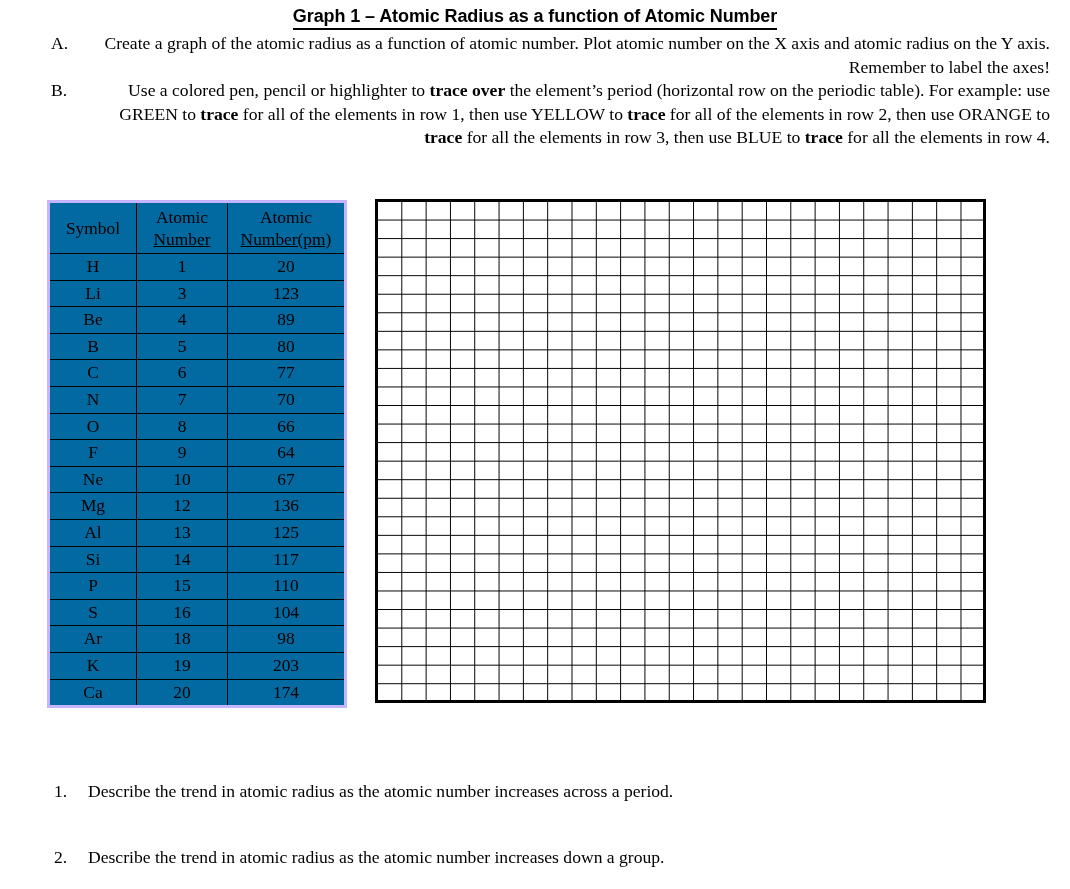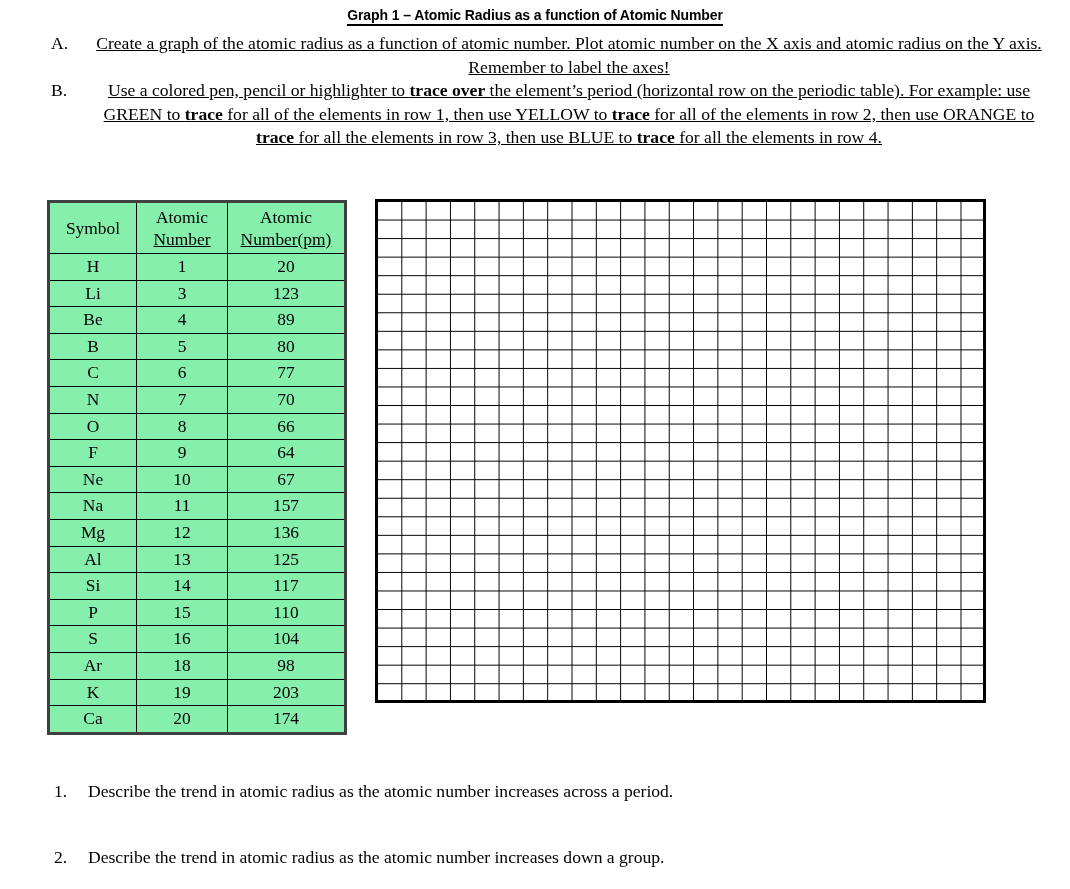--- a/index.html
+++ b/index.html
@@ -21,21 +21,21 @@
     position: absolute;
     left: 0;
     top: 6px;
     width: 1070px;
     text-align: center;
   }
   .title {
     display: inline-block;
     font-family: "Liberation Sans", sans-serif;
     font-weight: bold;
-    font-size: 14px;
+    font-size: 18px;
     letter-spacing: -0.1px;
     border-bottom: 2px solid #000;
     padding-bottom: 1px;
   }
 
   
   .instructions {
     position: absolute;
     left: 48px;
     top: 32px;
@@ -50,35 +50,34 @@
   }
   .inst-marker {
     position: absolute;
     left: 3px;
     top: 0;
     width: 30px;
     text-align: left;
   }
   .inst-text {
     display: block;
-    text-align: center;
-    text-decoration: underline;
+    text-align: right;
   }
   b.bd { font-weight: bold; }
 
   
   .data-table-wrap {
     position: absolute;
     left: 47px;
     top: 200px;
   }
   table.data-table {
     border-collapse: collapse;
-    border: 3px solid #404040;
-    background: #86efac;
+    border: 3px solid #c4b5fd;
+    background: #0369a1;
     padding-left: 24px;
   }
   table.data-table th,
   table.data-table td {
     border: 1px solid #000;
     font-family: "Liberation Serif", serif;
     font-size: 17.4px;
     text-align: center;
     font-weight: normal;
     padding: 0;
@@ -217,25 +216,20 @@
           <td class="c-sym">F</td>
           <td class="c-num">9</td>
           <td class="c-rad">64</td>
         </tr>
         <tr>
           <td class="c-sym">Ne</td>
           <td class="c-num">10</td>
           <td class="c-rad">67</td>
         </tr>
         <tr>
-          <td class="c-sym">Na</td>
-          <td class="c-num">11</td>
-          <td class="c-rad">157</td>
-        </tr>
-        <tr>
           <td class="c-sym">Mg</td>
           <td class="c-num">12</td>
           <td class="c-rad">136</td>
         </tr>
         <tr>
           <td class="c-sym">Al</td>
           <td class="c-num">13</td>
           <td class="c-rad">125</td>
         </tr>
         <tr>

